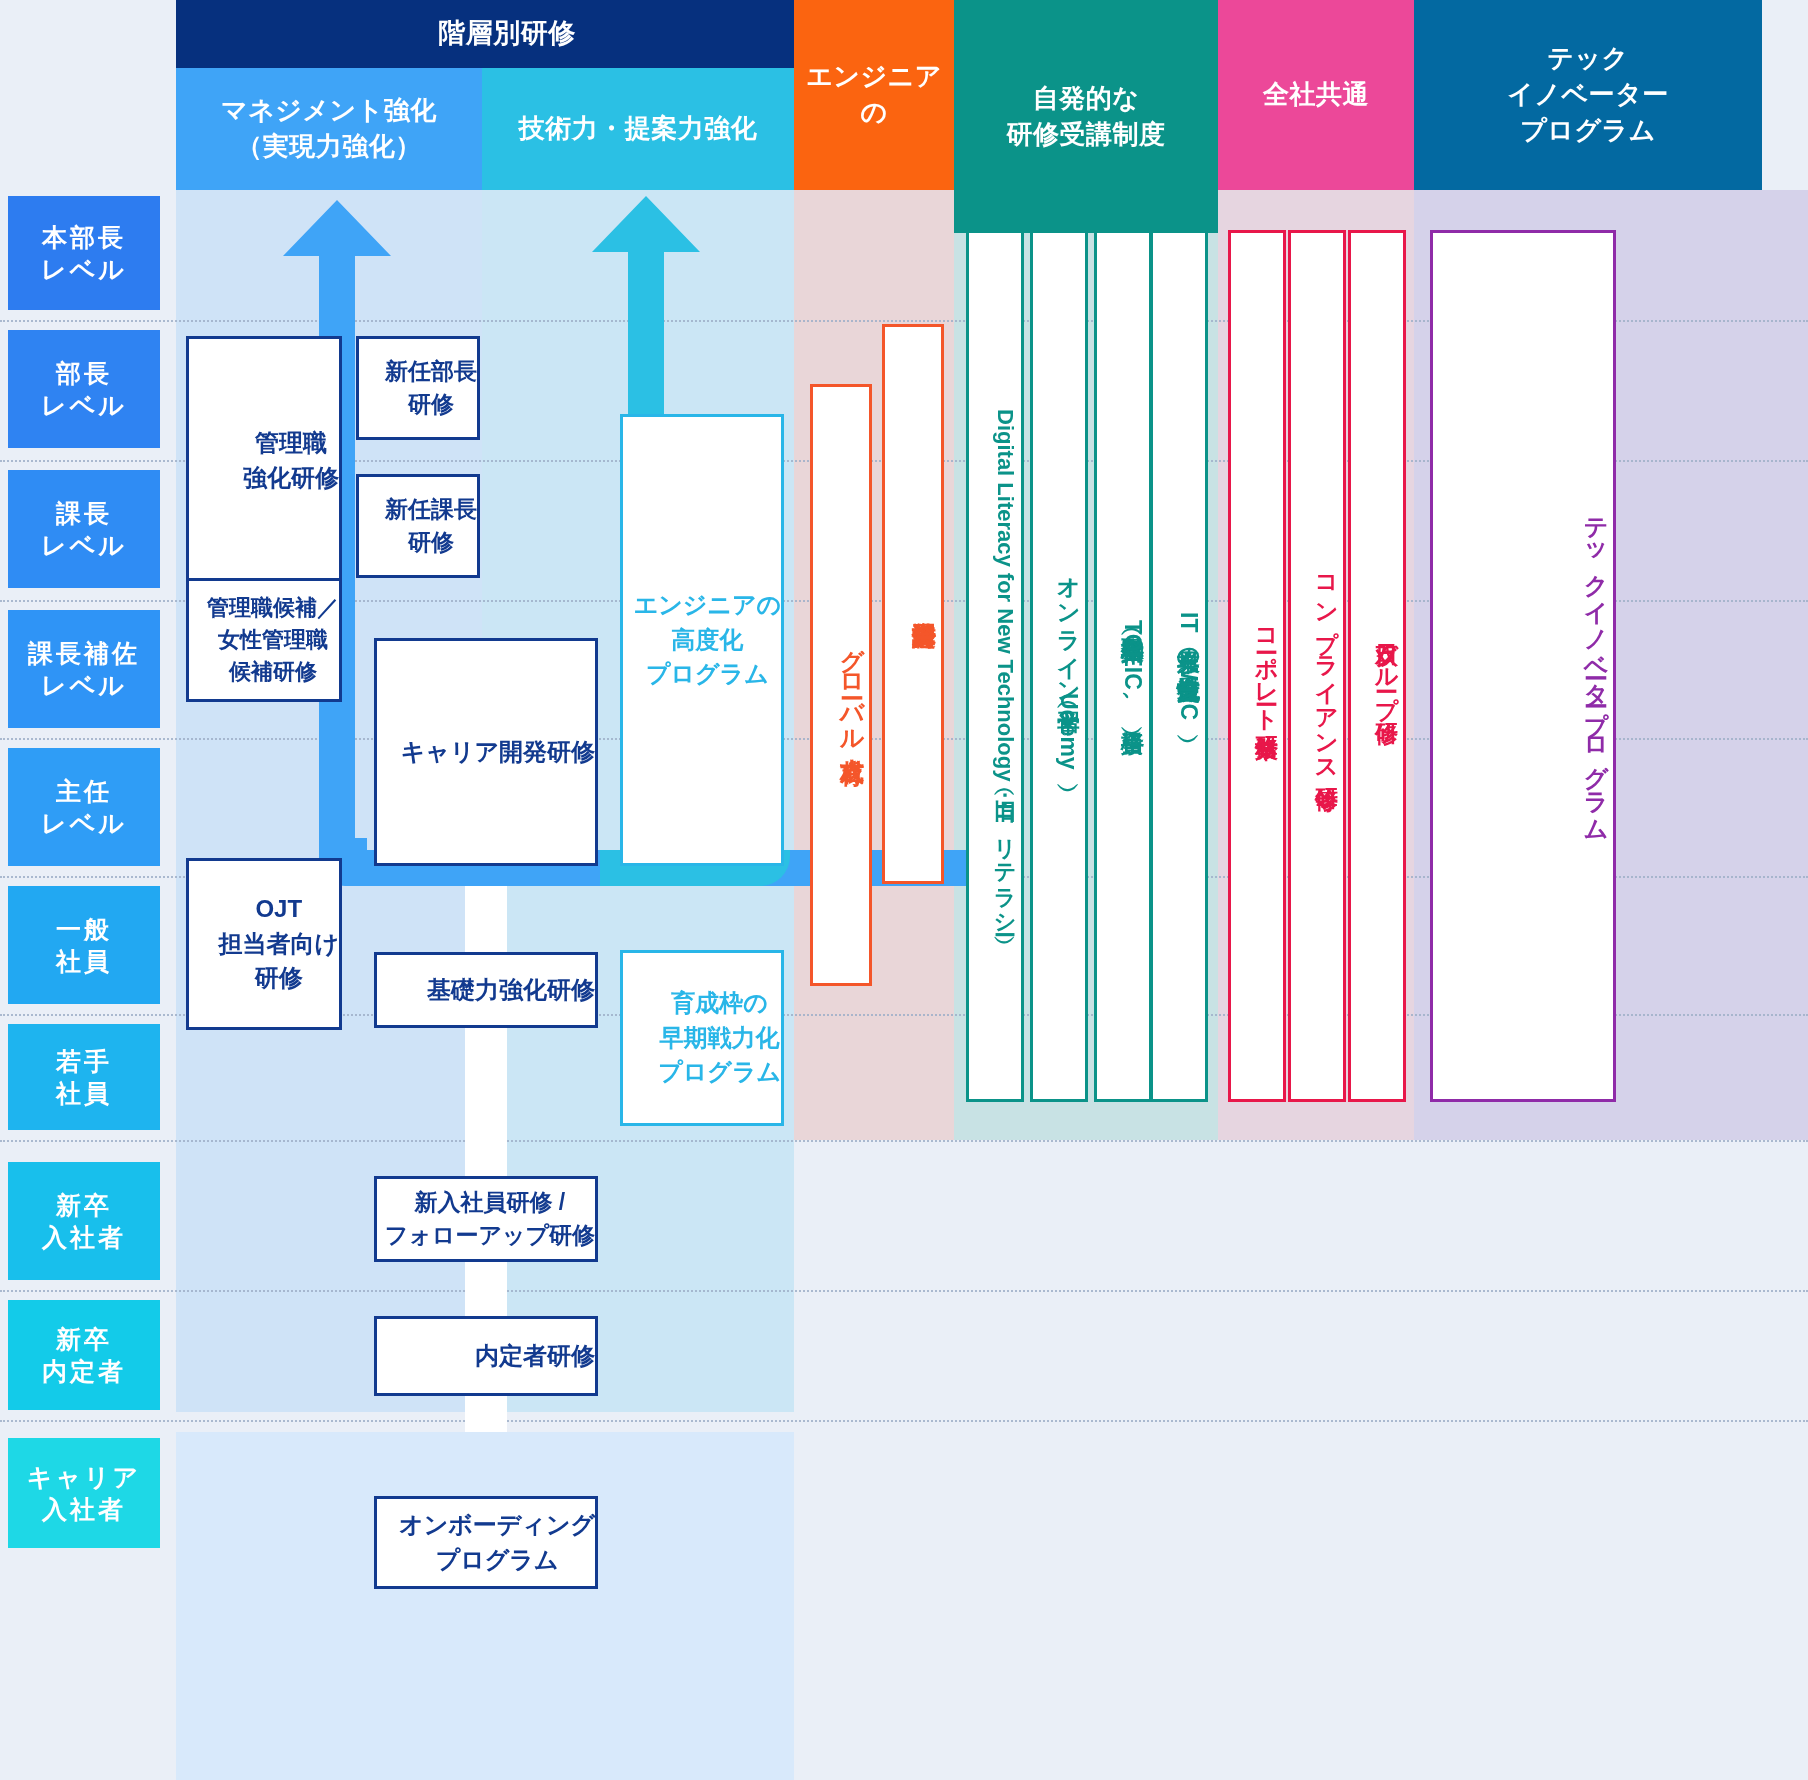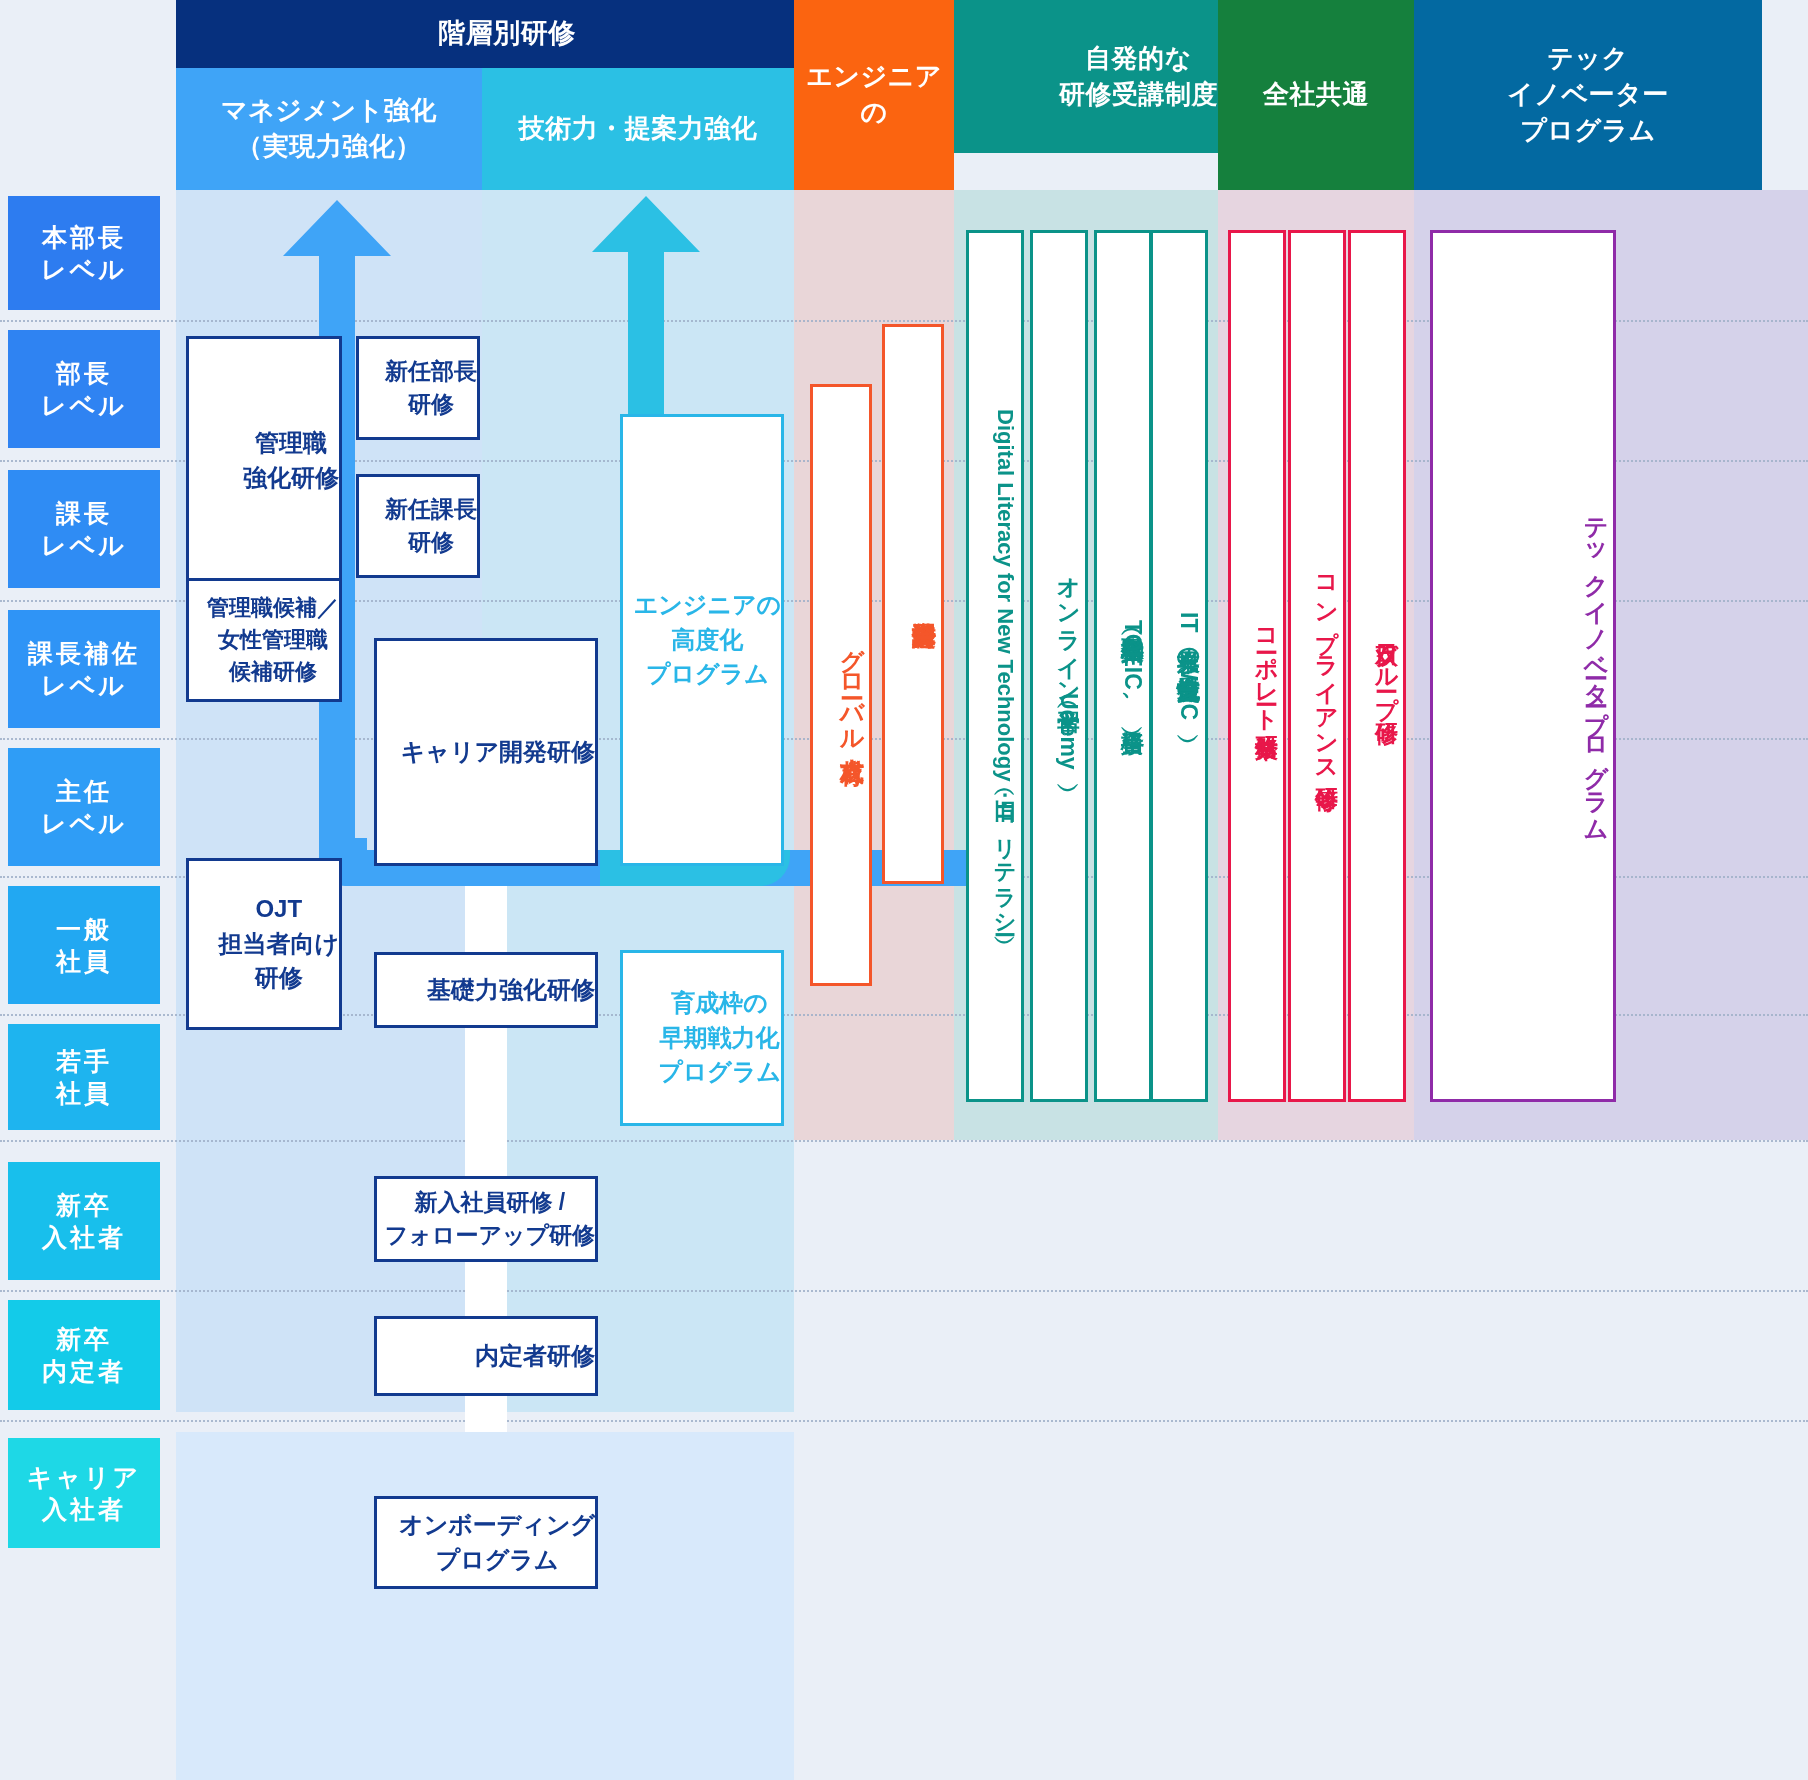--- a/index.html
+++ b/index.html
@@ -62,26 +62,26 @@
   </div>
 
   <div class="abs hdr" style="left:482px;top:68px;width:312px;height:122px;background:#2bc0e4;font-size:26px;white-space:pre-line;">
     <span>技術力・提案力強化</span>
   </div>
 
   <div class="abs hdr" style="left:794px;top:0;width:160px;height:190px;background:#fb6410;font-size:26px;">
     <span>エンジニアの</span>
   </div>
 
-  <div class="abs hdr" style="left:954px;top:0;width:264px;height:153px;background:#0b9389;font-size:26px;white-space:pre-line;justify-content:flex-end;">
+  <div class="abs hdr" style="left:954px;top:0;width:264px;height:233px;background:#0b9389;font-size:26px;white-space:pre-line;">
     <span>自発的な
 研修受講制度</span>
   </div>
 
-  <div class="abs hdr" style="left:1218px;top:0;width:196px;height:190px;background:#15803d;font-size:26px;text-align:right;">
+  <div class="abs hdr" style="left:1218px;top:0;width:196px;height:190px;background:#ec4899;font-size:26px;text-align:right;">
     <span>全社共通</span>
   </div>
 
   <div class="abs hdr" style="left:1414px;top:0;width:348px;height:190px;background:#0369a1;font-size:26px;white-space:pre-line;">
     <span>テック
 イノベーター
 プログラム</span>
   </div>
 
   <div class="abs sep" style="left:0;top:320px;width:1808px;"></div>

